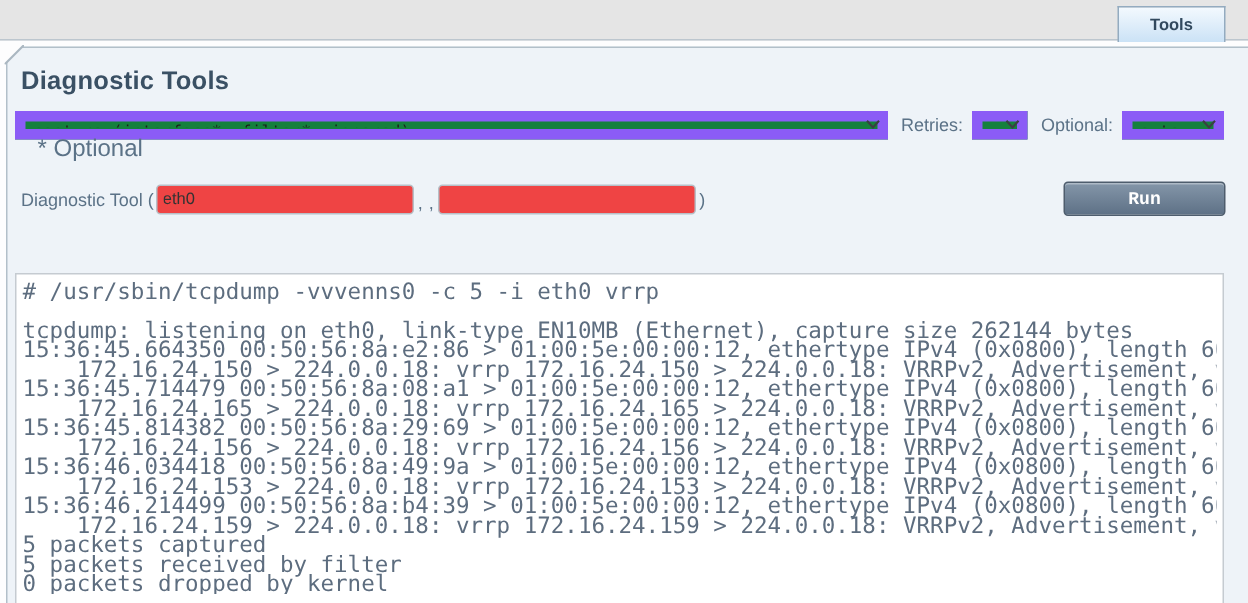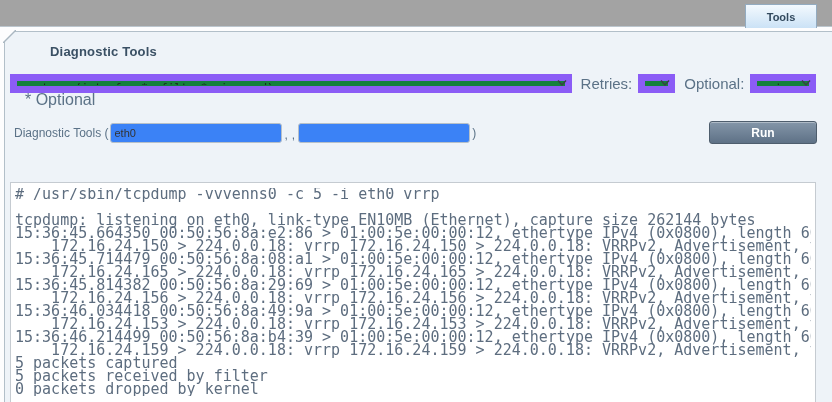--- a/index.html
+++ b/index.html
@@ -6,21 +6,21 @@
   html, body { width: 832px; height: 402px; overflow: hidden; }
   body {
     position: relative;
     background: #fdfdfe;
     font-family: "Liberation Sans", sans-serif;
   }
 
   
   .topbar {
     position: absolute; left: 0; top: 0; width: 832px; height: 27px;
-    background: #a3a3a3;
+    background: #e5e5e5;
     border-bottom: 1px solid #bcc6ce;
   }
   .tab-tools {
     position: absolute; left: 745px; top: 4px; width: 72px; height: 24px;
     background: linear-gradient(#f3f9fe, #cbe2f6);
     border: 1px solid #93abc0; border-bottom: none;
     z-index: 3;
     display: flex; align-items: center; justify-content: center;
     font-size: 11px; font-weight: bold; color: #32495e;
     cursor: default;
@@ -31,22 +31,22 @@
     position: absolute; left: 4px; top: 31px; width: 828px; height: 400px;
     background: #eef3f8;
     border: 1px solid #b2bfc9; border-bottom: none; border-right: none;
   }
   .corner-notch {
     position: absolute; left: 3px; top: 30px; width: 13px; height: 13px; z-index: 4;
   }
 
   .page-title {
     position: absolute; left: 14px; top: 44px;
-    font-size: 13px; font-weight: bold; color: #3a5064;
-    letter-spacing: 0.2px; z-index: 5; margin-left: 36px;
+    font-size: 17px; font-weight: bold; color: #3a5064;
+    letter-spacing: 0.2px; z-index: 5;
   }
 
   
   .row1 {
     position: absolute; left: 10px; top: 73px; width: 806px; height: 20px;
     display: flex; align-items: center; z-index: 5;
   }
   .select-wrap { position: relative; height: 19px; }
   .select-wrap select {
     -webkit-appearance: none; -moz-appearance: none; appearance: none;
@@ -59,51 +59,51 @@
     border-radius: 0;
   }
   .chev {
     position: absolute; right: 5px; top: 5px; width: 10px; height: 8px;
     pointer-events: none; display: block;
   }
   .wrap-tool   { width: 590px; }
   .wrap-retry  { width: 37px; }
   .wrap-timeout{ width: 69px; }
   .inline-label {
-    font-size: 15px; color: #5b7287; white-space: nowrap;
+    font-size: 12px; color: #5b7287; white-space: nowrap;
     padding: 0 6px 0 9px;
   }
   .optional-note {
     position: absolute; left: 25px; top: 91px;
     font-size: 16px; color: #5b7287; z-index: 5;
   }
 
   
   .row2 {
     position: absolute; left: 14px; top: 120px; height: 25px;
     display: flex; align-items: center; z-index: 5;
   }
   .dt-label { font-size: 12px; color: #5b7287; white-space: pre; }
   .arg-input {
     width: 172px; height: 20px;
     border: 1px solid #b7c0c8; border-radius: 3px;
-    background: #3b82f6;
+    background: #ef4444;
     font-family: "Liberation Sans", sans-serif;
     font-size: 11px; color: #333;
     padding: 0 4px; margin: 0 1px;
   }
   .sep { font-size: 12px; color: #5b7287; padding: 4px 2px 0 2px; }
   .paren-close { font-size: 12px; color: #5b7287; padding-left: 1px; }
   .run-button {
     position: absolute; left: 709px; top: 121px; width: 108px; height: 23px;
     background: linear-gradient(#8496a9, #5e7186);
     border: 1px solid #4e5d6d; border-radius: 3px;
     box-shadow: inset 0 1px 0 rgba(255,255,255,0.35);
     color: #ffffff; font-weight: bold; font-size: 12px;
-    font-family: Liberation Sans, sans-serif;
+    font-family: Liberation Mono, monospace;
     z-index: 6; cursor: pointer;
   }
 
   
   .output-box {
     position: absolute; left: 10px; top: 182px; width: 806px; height: 260px;
     background: #ffffff;
     border: 1px solid #c5cbd1;
     overflow: hidden; z-index: 5;
     padding: 5px 4px;
@@ -157,21 +157,21 @@
     </select>
     <svg class="chev" viewBox="0 0 10 8">
       <polyline points="1,1.5 5,6 9,1.5" fill="none" stroke="#3b3f44" stroke-width="1.4"></polyline>
     </svg>
   </span>
 </div>
 
 <div class="optional-note">* Optional</div>
 
 <div class="row2">
-  <span class="dt-label">Diagnostic Tools (</span>
+  <span class="dt-label">Diagnostic Tool (</span>
   <input class="arg-input" type="text" value="eth0" style="">
   <span class="sep">,</span>
   <span class="sep">,</span>
   <input class="arg-input" type="text" value="" style="">
   <span class="paren-close">)</span>
 </div>
 <button class="run-button">Run</button>
 
 <div class="output-box">
   <pre># /usr/sbin/tcpdump -vvvenns0 -c 5 -i eth0 vrrp

